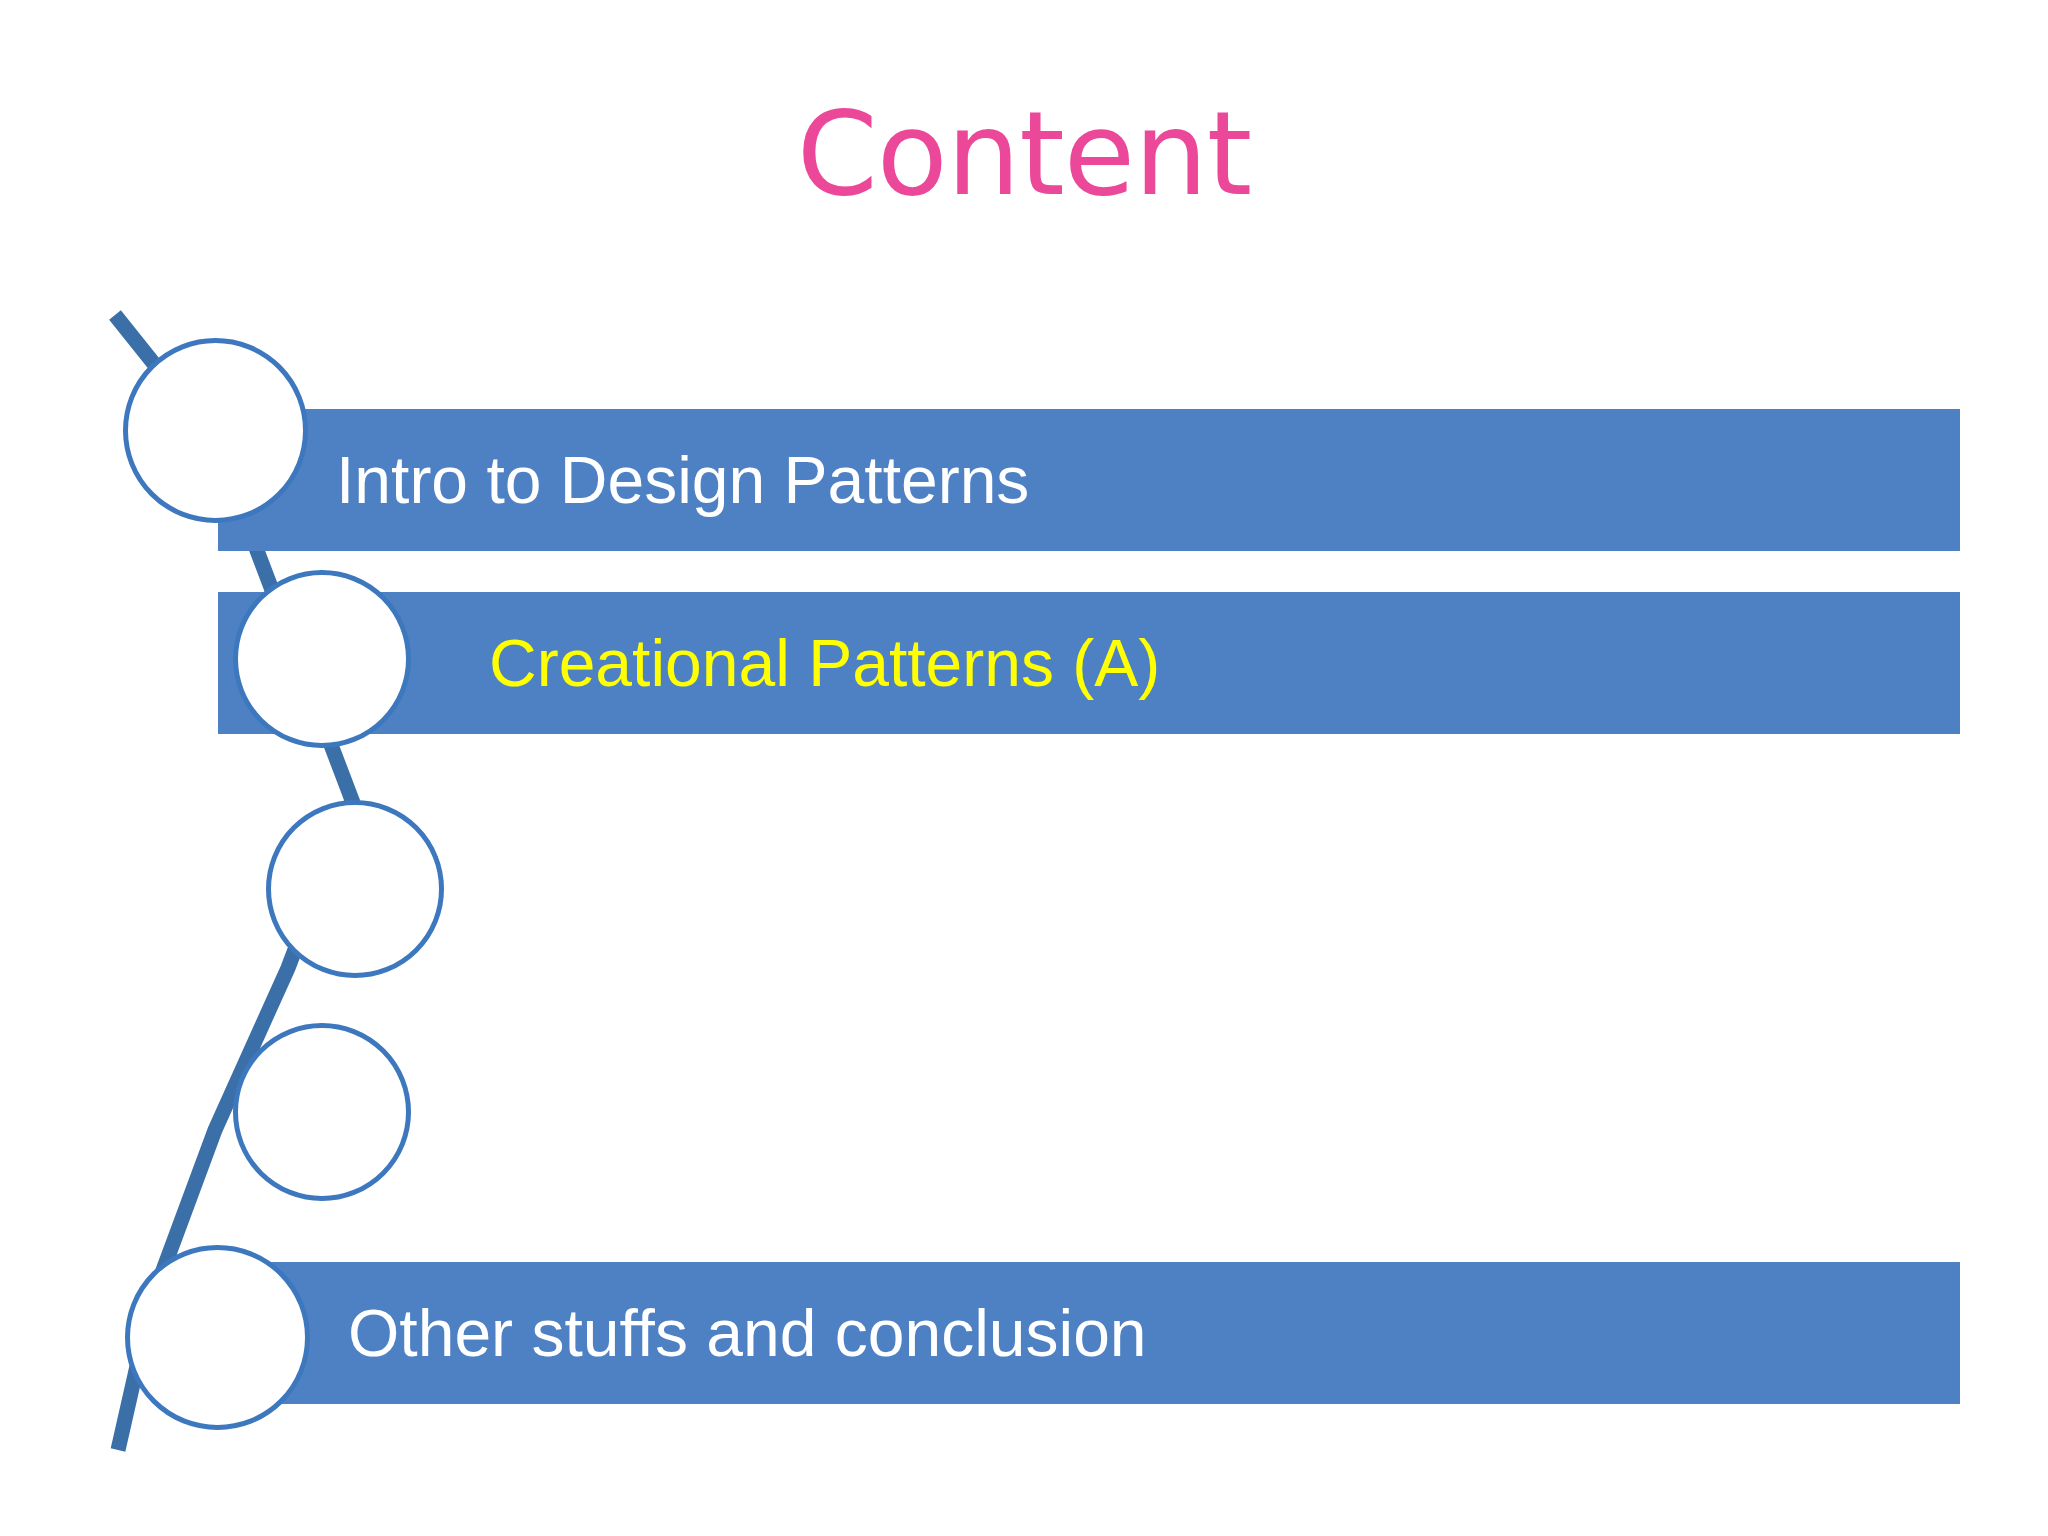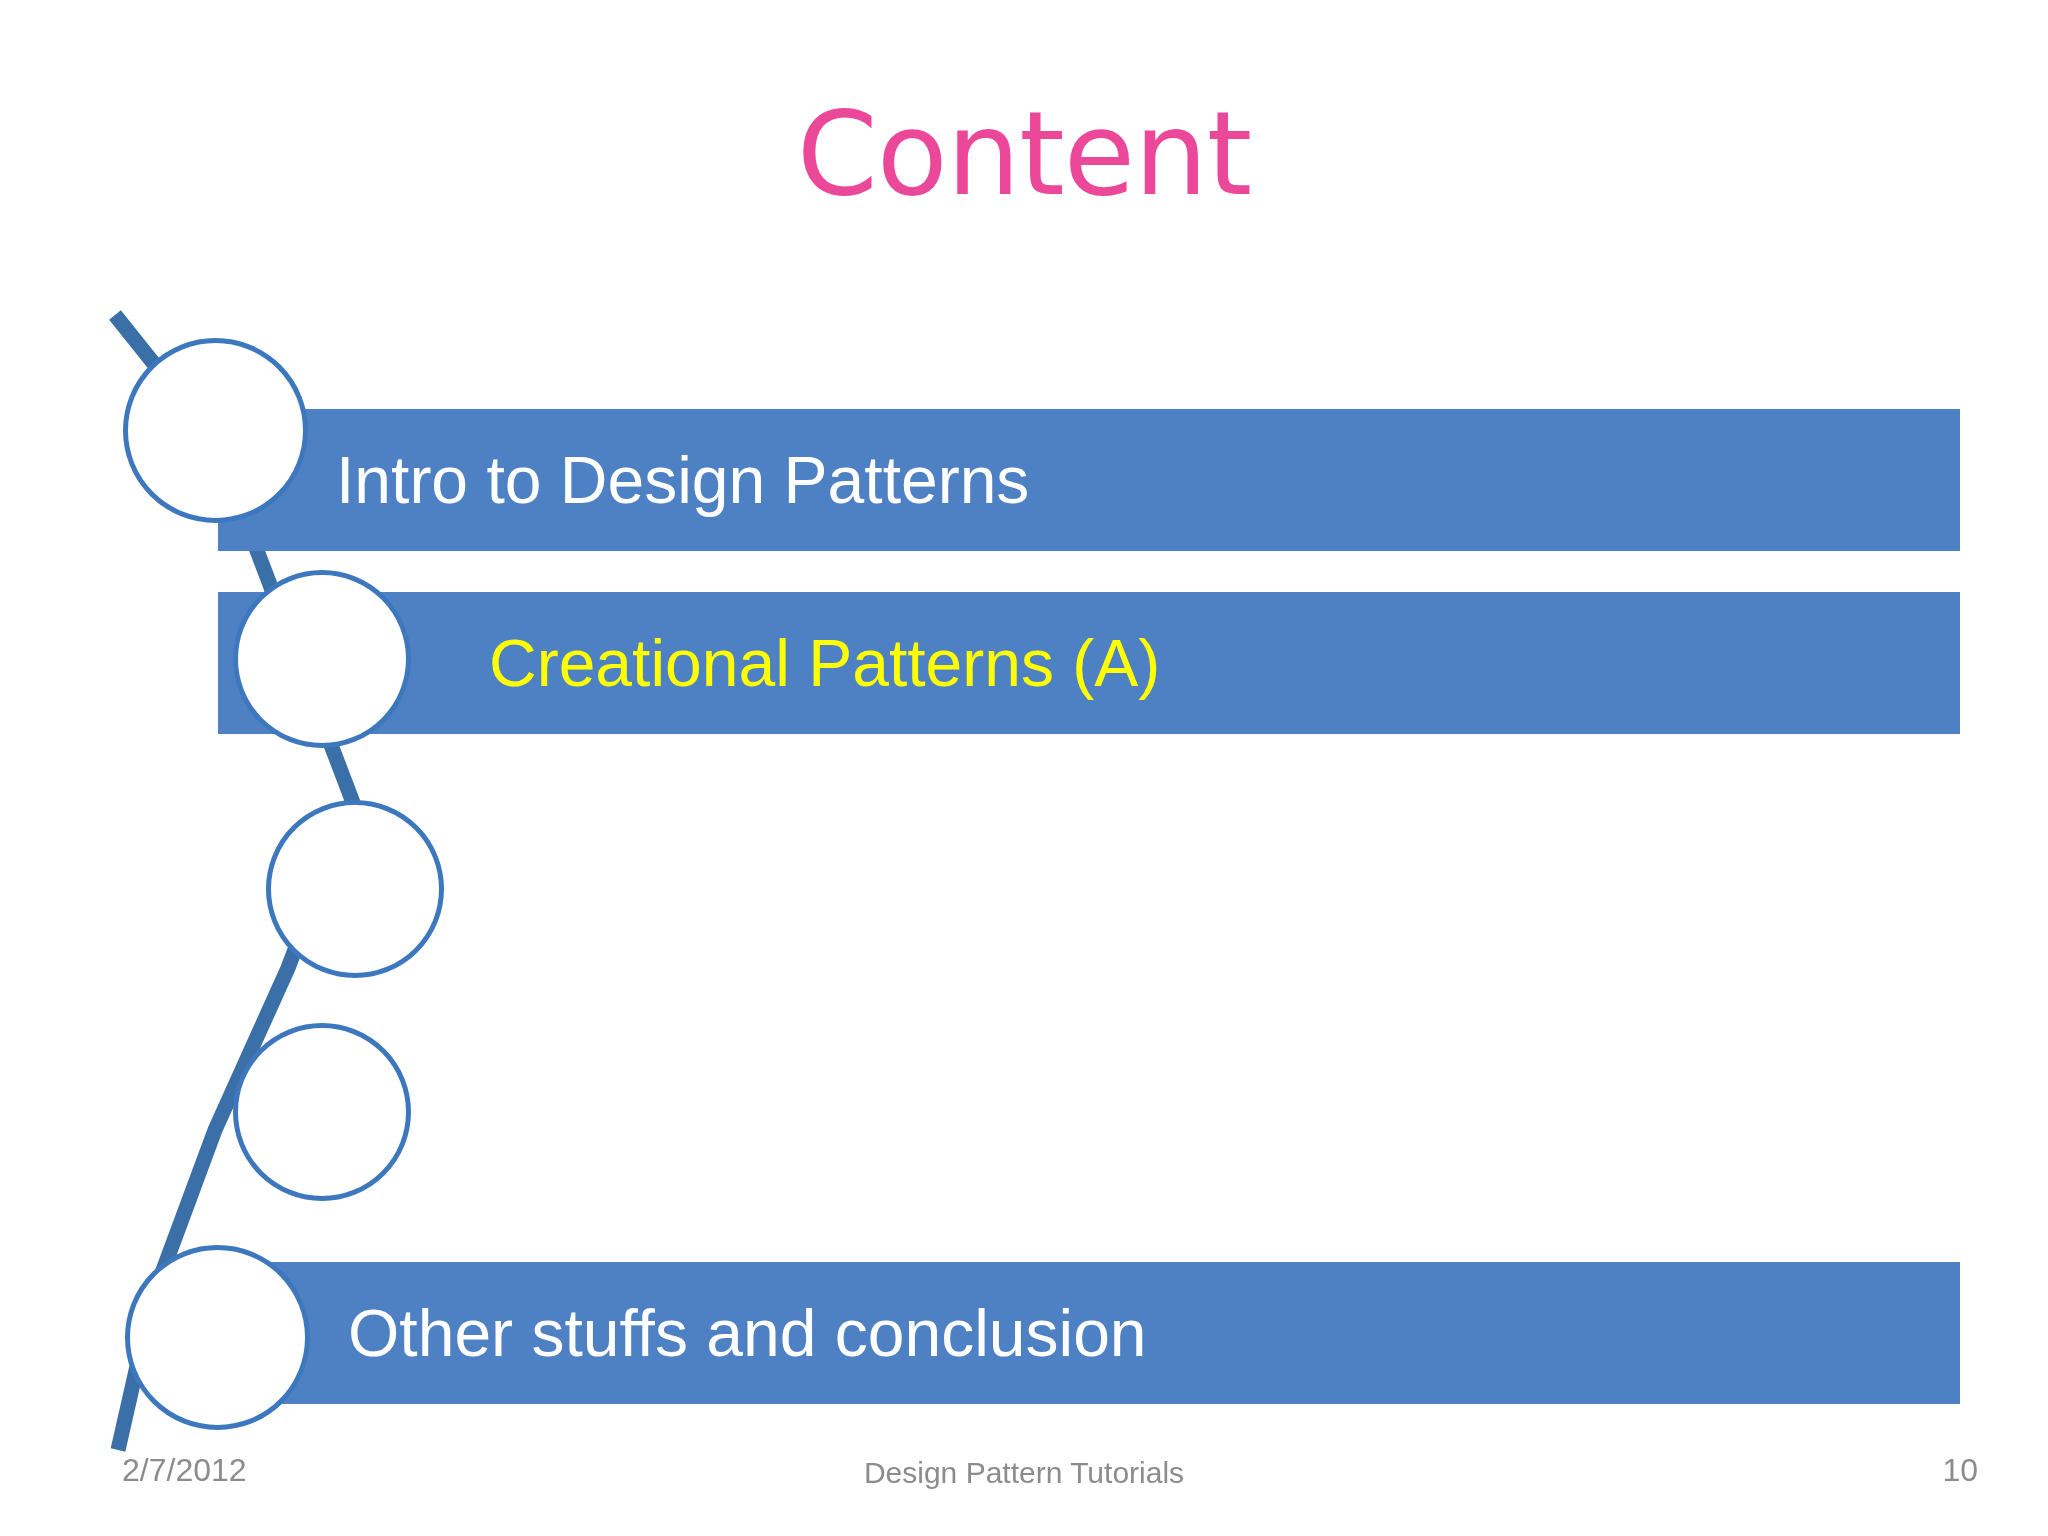--- a/index.html
+++ b/index.html
@@ -142,19 +142,14 @@
     </div>
 
     <div class="node-circle" style="left:123px; top:338px; width:185px; height:185px;"></div>
     <div class="node-circle" style="left:233px; top:570px; width:178px; height:178px;"></div>
     <div class="node-circle" style="left:266px; top:800px; width:178px; height:178px;"></div>
     <div class="node-circle" style="left:233px; top:1023px; width:178px; height:178px;"></div>
     <div class="node-circle" style="left:125px; top:1245px; width:185px; height:185px;"></div>
 
   </div>
 
-  <div class="footer">
-    <div class="footer-date">2/7/2012</div>
-    <div class="footer-center">Design Pattern Tutorials</div>
-    <div class="footer-page">10</div>
-  </div>
 
 </div>
 
 </body></html>

